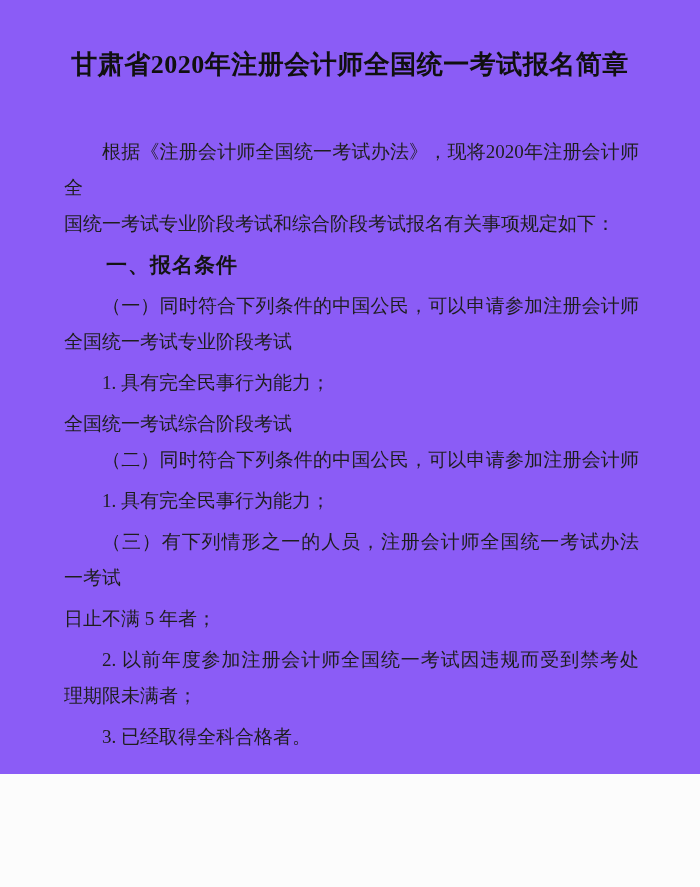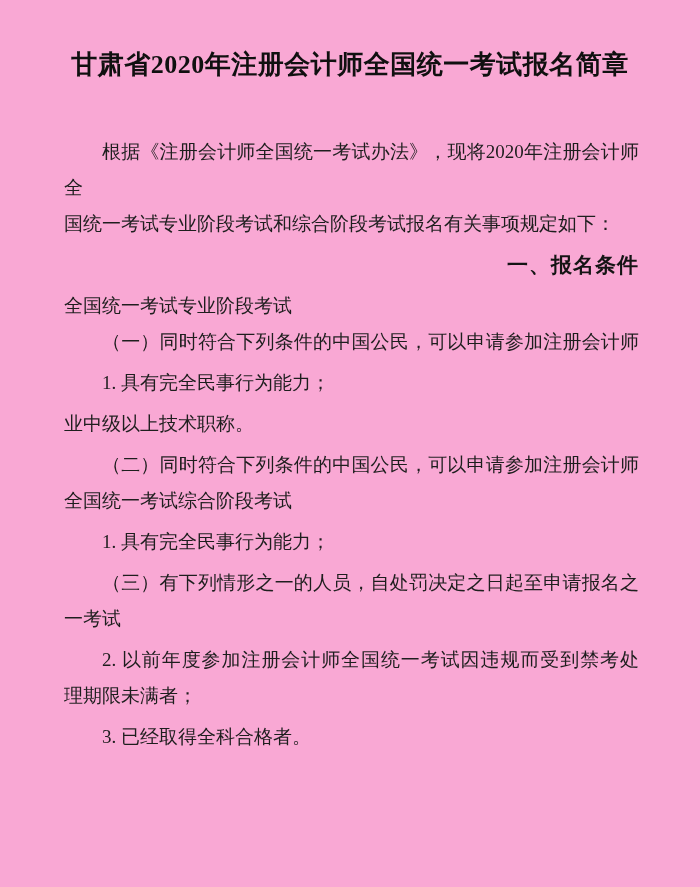--- a/index.html
+++ b/index.html
@@ -6,22 +6,22 @@
   body {
     width: 700px;
     height: 887px;
     background: #fcfcfc;
     color: #1e1e1e;
     font-family: "Liberation Serif", "DejaVu Serif", serif;
     overflow: hidden;
   }
   .page {
     width: 700px;
-    height: 887px;
-    background: #f9a8d4;
+    height: 774px;
+    background: #8b5cf6;
   }
   .title {
     margin: 0;
     padding: 49px 30px 0 30px;
     text-align: center;
     font-size: 26px;
     line-height: 32px;
     font-weight: 700;
     color: #101010;
     letter-spacing: 0.5px;
@@ -40,21 +40,20 @@
   .just {
     text-align: justify;
     text-align-last: justify;
   }
   .heading .ln {
     font-family: "Liberation Sans", "DejaVu Sans", sans-serif;
     font-size: 21px;
     font-weight: 700;
     color: #141414;
     letter-spacing: 1px;
-    text-align: right;
   }
 </style>
 </head>
 <body>
 
 <div class="page">
 
   <h1 class="title">甘肃省2020年注册会计师全国统一考试报名简章</h1>
 
   <div class="content">
@@ -62,48 +61,48 @@
     <p class="para">
       <span class="ln first just">根据《注册会计师全国统一考试办法》，现将2020年注册会计师全</span>
       <span class="ln">国统一考试专业阶段考试和综合阶段考试报名有关事项规定如下：</span>
     </p>
 
     <p class="para heading">
       <span class="ln first">一、报名条件</span>
     </p>
 
     <p class="para">
+      <span class="ln first just">（一）同时符合下列条件的中国公民，可以申请参加注册会计师</span>
       <span class="ln">全国统一考试专业阶段考试</span>
-      <span class="ln first just">（一）同时符合下列条件的中国公民，可以申请参加注册会计师</span>
     </p>
 
     <p class="para">
       <span class="ln first">1. 具有完全民事行为能力；</span>
     </p>
 
     <p class="para">
-      <span class="ln">业中级以上技术职称。</span>
     </p>
 
     <p class="para">
+      <span class="ln">全国统一考试综合阶段考试</span>
       <span class="ln first just">（二）同时符合下列条件的中国公民，可以申请参加注册会计师</span>
-      <span class="ln">全国统一考试综合阶段考试</span>
     </p>
 
     <p class="para">
       <span class="ln first">1. 具有完全民事行为能力；</span>
     </p>
 
 
     <p class="para">
-      <span class="ln first just">（三）有下列情形之一的人员，自处罚决定之日起至申请报名之</span>
+      <span class="ln first just">（三）有下列情形之一的人员，注册会计师全国统一考试办法</span>
       <span class="ln">一考试</span>
     </p>
 
     <p class="para">
+      <span class="ln">日止不满 5 年者；</span>
     </p>
 
     <p class="para">
       <span class="ln first just">2. 以前年度参加注册会计师全国统一考试因违规而受到禁考处</span>
       <span class="ln">理期限未满者；</span>
     </p>
 
     <p class="para">
       <span class="ln first">3. 已经取得全科合格者。</span>
     </p>

